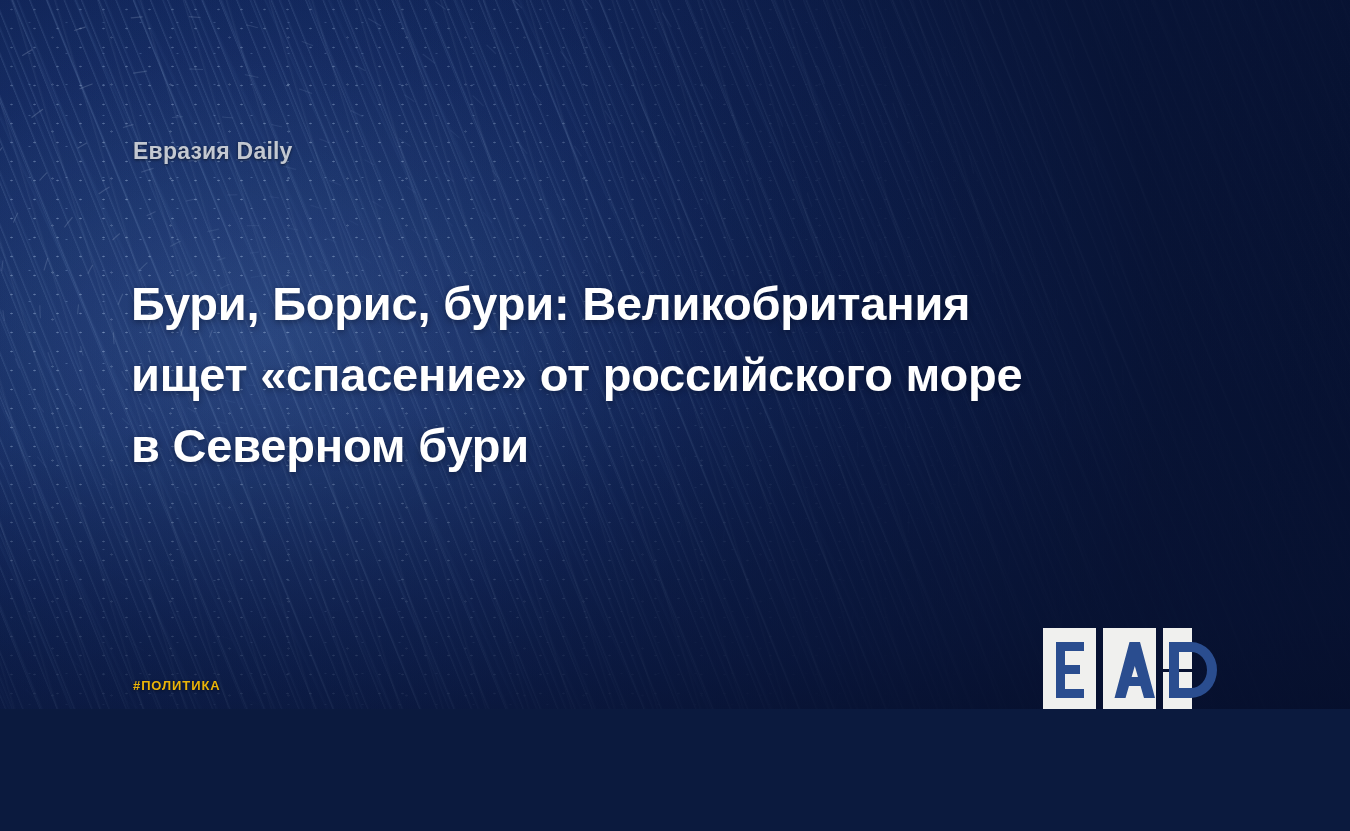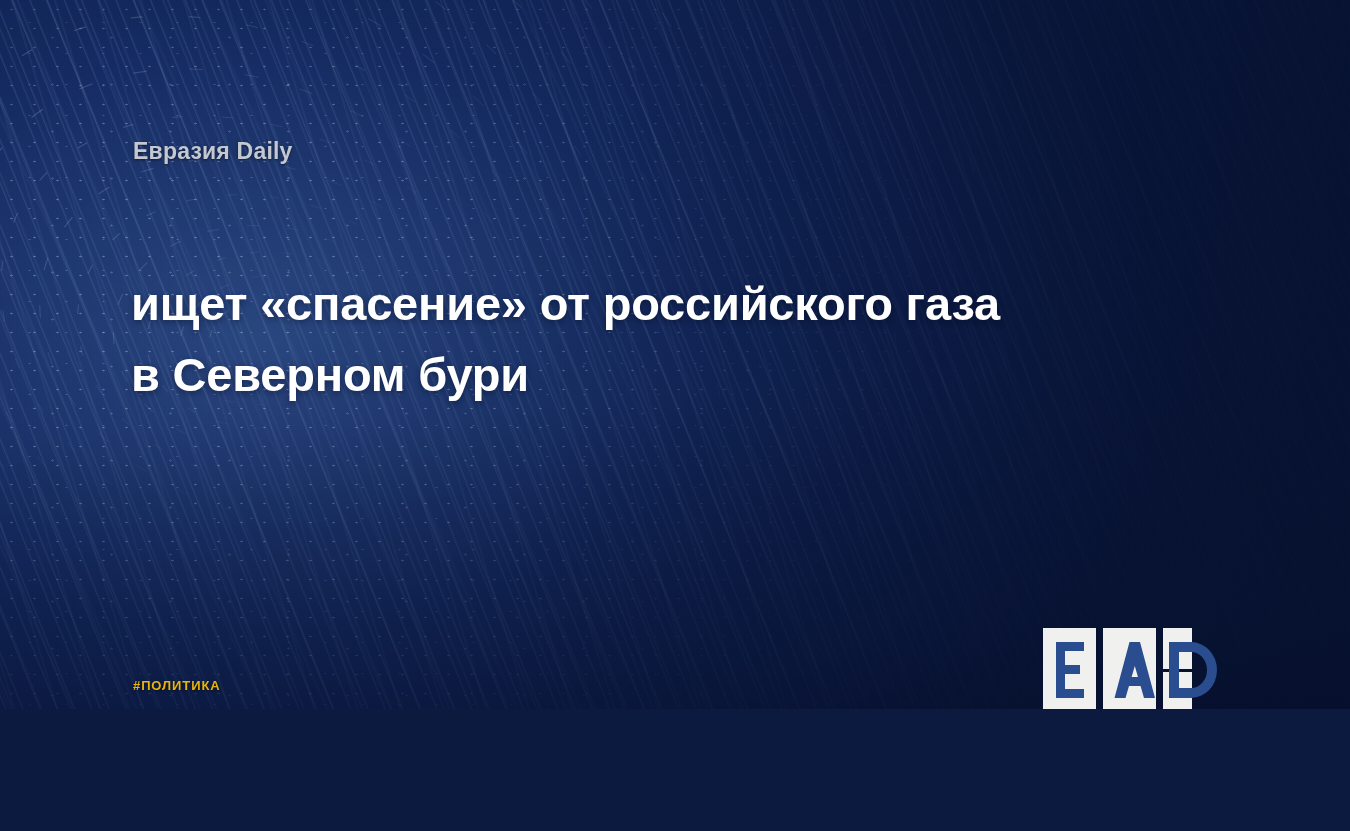--- a/index.html
+++ b/index.html
@@ -251,21 +251,22 @@
 
   <div class="bg-vignette"></div>
   <div class="bg-dark-right"></div>
   <div class="bg-dark-bottom"></div>
 
   <div class="content">
 
     <div class="brand">Евразия Daily</div>
 
     <div class="headline">
-      <span class="headline-line">ищет «спасение» от российского газа</span>
+      <span class="headline-line">Бури, Борис, бури: Великобритания</span>
+      <span class="headline-line">ищет «спасение» от российского море</span>
       <span class="headline-line">в Северном бури</span>
     </div>
 
     <div class="hashtag">#ПОЛИТИКА</div>
 
     <div class="logo">
       <svg width="180" height="84" viewBox="0 0 180 84" aria-hidden="true">
 
         <rect x="0" y="0" width="53" height="84" fill="#f0f0ee"></rect>
 

